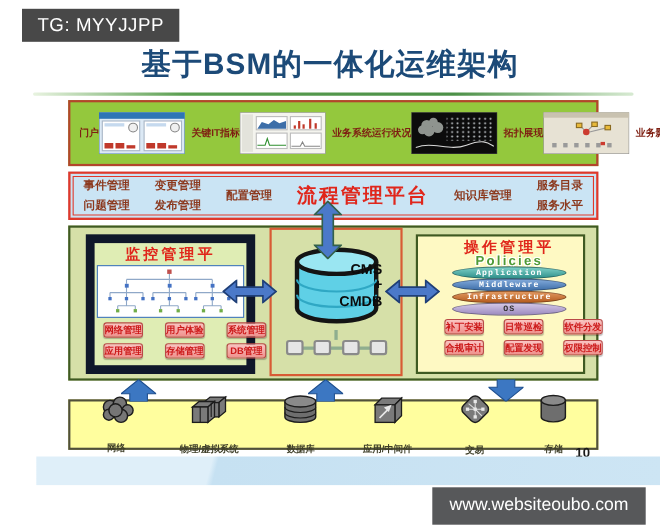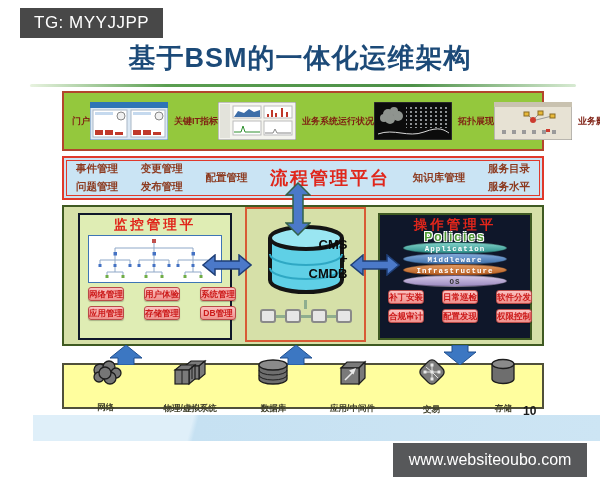--- a/index.html
+++ b/index.html
@@ -33,37 +33,37 @@
   .pp-col{display:flex;flex-direction:column;justify-content:center;gap:4px;}
   .pp-item{font-size:10.5px;font-weight:bold;color:#8C3A1F;white-space:nowrap;}
   .pp-title{font-size:18px;font-weight:bold;color:#E0261B;letter-spacing:2px;white-space:nowrap;}
 
   
   .mid-panel{position:absolute;left:62px;top:205px;width:482px;height:141px;background:#D6E0A8;
              border:2px solid #3F5A22;box-sizing:border-box;}
   .box-title{font-size:13.5px;font-weight:bold;color:#E0261B;text-align:center;
              letter-spacing:3px;line-height:16px;margin-top:2px;white-space:nowrap;}
   .mon-box{position:absolute;left:14px;top:6px;width:154px;height:127px;background:#DFEDB4;
-           border:2px solid #0f172a;box-sizing:border-box;}
+           border:8px solid #0f172a;box-sizing:border-box;}
   .tree-box{width:132px;height:46px;background:#fff;border:1px solid #3E75B5;margin:2px auto 4px;}
   .mods{display:grid;grid-template-columns:1fr 1fr 1fr;gap:5px 20px;padding:0 8px;}
   .mod{background:linear-gradient(#FAC3C1,#EF918D);border:1px solid #B94A48;border-radius:3px;
        color:#CC1A1A;font-size:8.5px;font-weight:bold;text-align:center;line-height:12px;height:12px;
        white-space:nowrap;box-shadow:0 1px 1px rgba(0,0,0,.25);}
   .cms-box{position:absolute;left:181px;top:0;width:121px;height:135px;border:2px solid #D85B35;box-sizing:border-box;}
   .cyl{position:absolute;left:50%;top:14px;width:84px;height:72px;transform:translateX(-50%);}
   .cyl-text{position:absolute;left:0;right:0;top:15px;text-align:right;color:#0b0b0b;
             font-size:13px;font-weight:bold;line-height:1.1;}
   .ci-row{position:absolute;left:13px;top:100px;width:92px;height:16px;}
   .ci-line{position:absolute;left:0;right:0;top:6px;height:3px;background:#8FAE8F;}
   .ci-stub{position:absolute;left:44px;top:-9px;width:3px;height:9px;background:#8FAE8F;}
   .ci-squares{position:absolute;inset:0;display:flex;justify-content:space-between;}
   .ci{width:16px;height:14px;background:#E6E6E6;border:2px solid #8A8A8A;border-radius:3px;box-sizing:border-box;}
-  .ops-box{position:absolute;left:314px;top:6px;width:154px;height:127px;background:#0f172a;
-           border:2px solid #3F5A22;box-sizing:border-box;}
+  .ops-box{position:absolute;left:314px;top:6px;width:154px;height:127px;background:#fef9c3;
+           border:2px solid #3F5A22;box-sizing:border-box;padding-left:16px;}
   .policies{text-align:center;font-size:12px;font-weight:bold;letter-spacing:2px;color:#4E9A34;
             margin-top:-3px;position:relative;z-index:2;
             text-shadow:-1px -1px 0 #fff,1px -1px 0 #fff,-1px 1px 0 #fff,1px 1px 0 #fff;}
   .stack{width:104px;margin:-2px auto 3px;}
   .layer{height:12px;border-radius:50%;margin-top:-1px;color:#fff;font-size:7.5px;font-weight:bold;
          text-align:center;line-height:12px;letter-spacing:1px;border:1px solid rgba(0,0,0,.35);box-sizing:border-box;font-family:Liberation Mono, monospace;}
   .layer-app{background:linear-gradient(#7FD1C8,#2E8F8A);}
   .layer-mw{background:linear-gradient(#82AADB,#3D6EA8);}
   .layer-infra{background:linear-gradient(#E29A62,#B55B1E);}
   .layer-os{background:linear-gradient(#D3C7E6,#9C8BC0);color:#333;}

